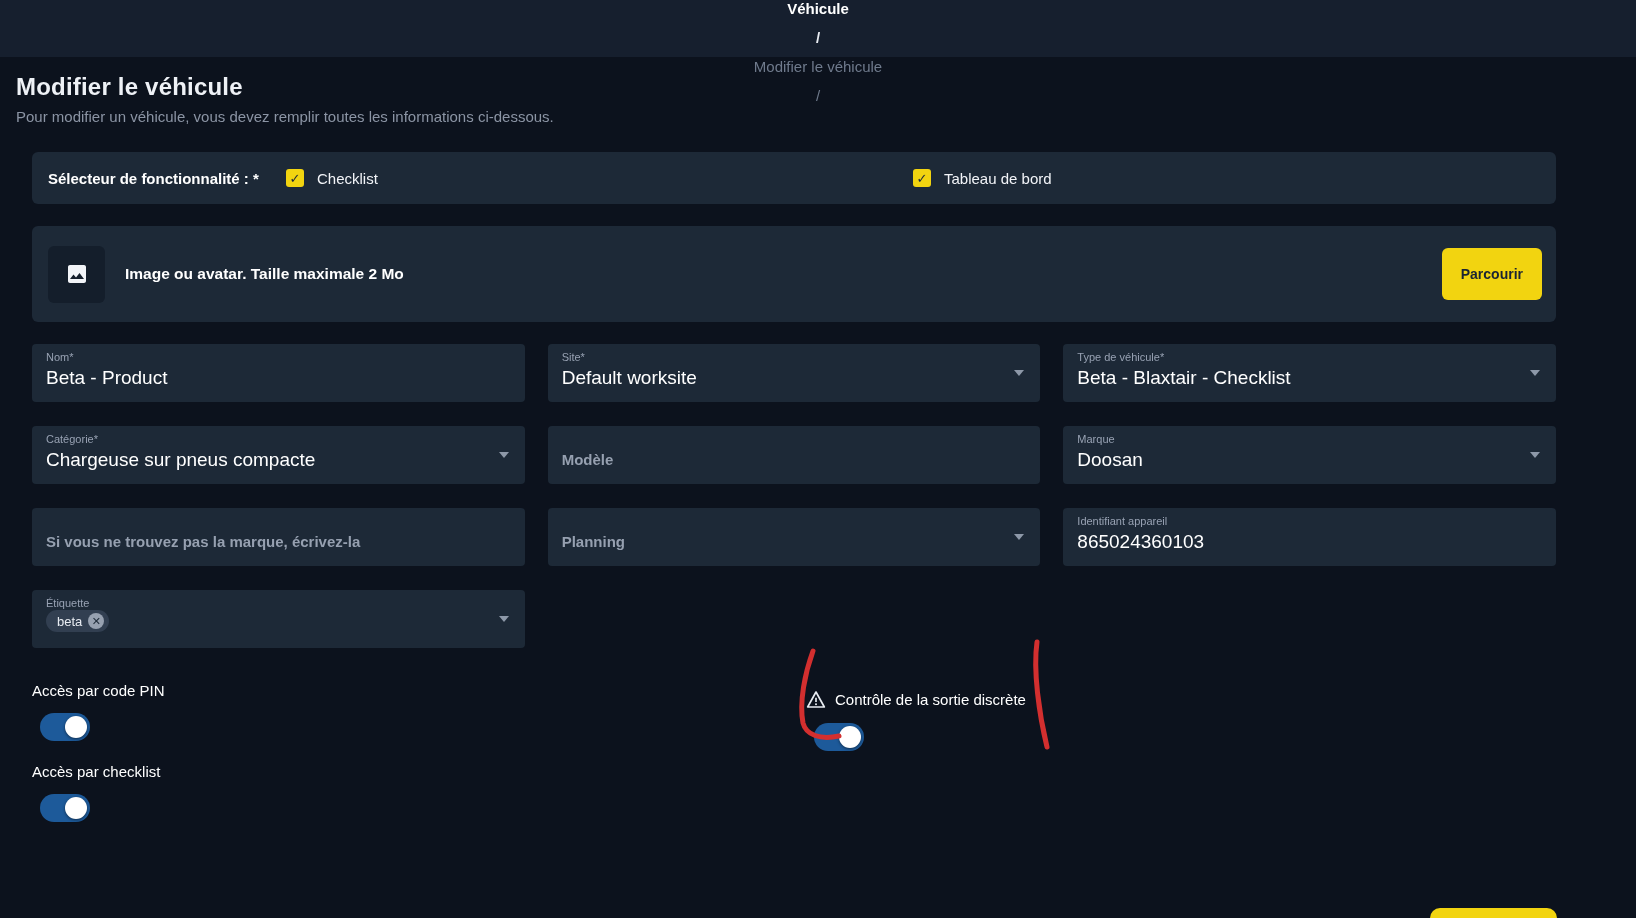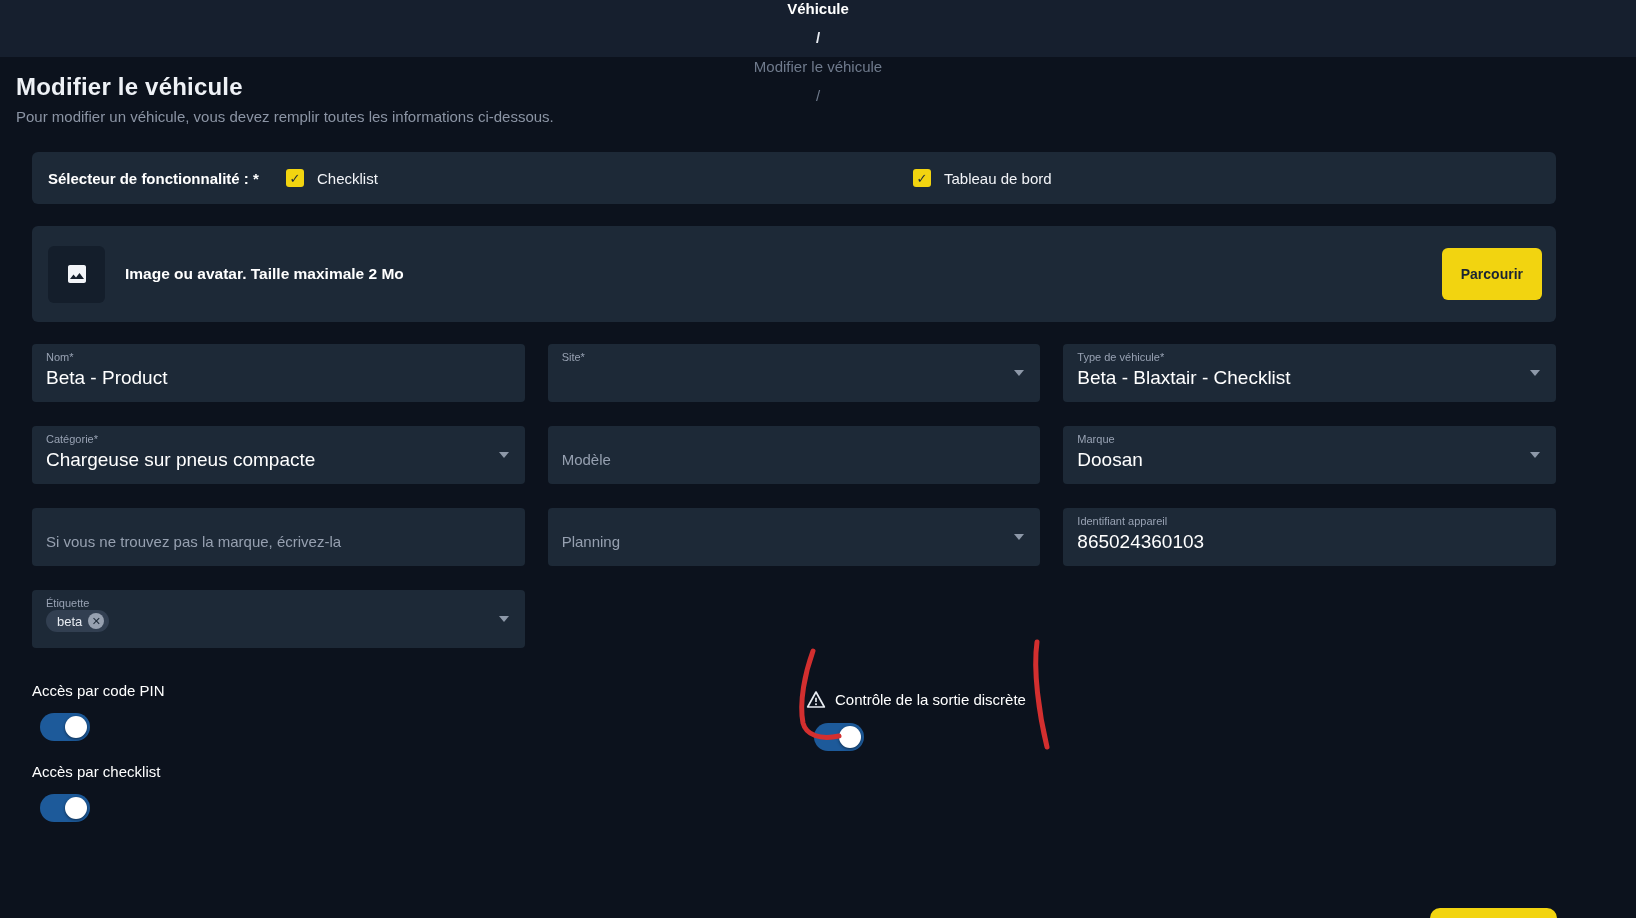--- a/index.html
+++ b/index.html
@@ -43,21 +43,21 @@
   
   .image-panel{margin-top:22px;height:96px;display:flex;align-items:center;padding:0 14px 0 16px;gap:20px;}
   .image-thumb{width:57px;height:57px;background:var(--thumb);border-radius:6px;display:flex;align-items:center;justify-content:center;}
   .image-text{font-size:15.5px;font-weight:600;color:#fff;}
   .browse-btn{margin-left:auto;background:var(--yellow);color:#1a2433;font-weight:700;font-size:14px;padding:18px 19px;border-radius:6px;border:none;cursor:pointer;font-family:inherit;}
   
   .form-grid{margin-top:22px;display:grid;grid-template-columns:repeat(3,1fr);column-gap:23px;row-gap:24px;}
   .field{position:relative;height:58px;background:var(--field);border-radius:4px;padding:7px 34px 0 14px;}
   .field-label{font-size:11px;color:var(--label);}
   .field-value{margin-top:4px;font-size:19px;color:#fff;white-space:nowrap;overflow:hidden;}
-  .field.center{display:flex;align-items:center;padding-top:8px;}
+  .field.center{display:flex;align-items:center;padding-top:8px;font-weight:bold;}
   .field-placeholder{font-size:15px;color:#96a0b0;}
   .caret{position:absolute;right:16px;top:50%;margin-top:-3px;width:0;height:0;border-left:5px solid transparent;border-right:5px solid transparent;border-top:6px solid #8d98a8;}
   .empty-cell{visibility:hidden;}
   
   .chip{display:inline-flex;align-items:center;gap:6px;background:#323f51;border-radius:12px;padding:3px 5px 3px 11px;font-size:13px;color:#e8ecf2;margin-top:1px;}
   .chip-x{width:16px;height:16px;border-radius:50%;background:#97a1b0;color:#1d2937;font-size:11px;font-weight:700;display:flex;align-items:center;justify-content:center;cursor:pointer;line-height:1;}
   
   .toggles{position:relative;margin:34px 0 0 0;min-height:210px;}
   .toggle-label{font-size:15px;color:#fff;display:flex;align-items:center;gap:9px;}
   .toggle{margin-top:14px;margin-left:8px;width:50px;height:28px;border-radius:14px;background:var(--blue);position:relative;cursor:pointer;}
@@ -111,20 +111,21 @@
 
   <div class="form-grid">
 
     <div class="field">
       <div class="field-label">Nom*</div>
       <div class="field-value">Beta - Product</div>
     </div>
 
     <div class="field">
       <div class="field-label">Site*</div>
+      <div class="field-value">Default worksite</div>
       <span class="caret"></span>
     </div>
 
     <div class="field">
       <div class="field-label">Type de véhicule*</div>
       <div class="field-value">Beta - Blaxtair - Checklist</div>
       <span class="caret"></span>
     </div>
 
     <div class="field">

